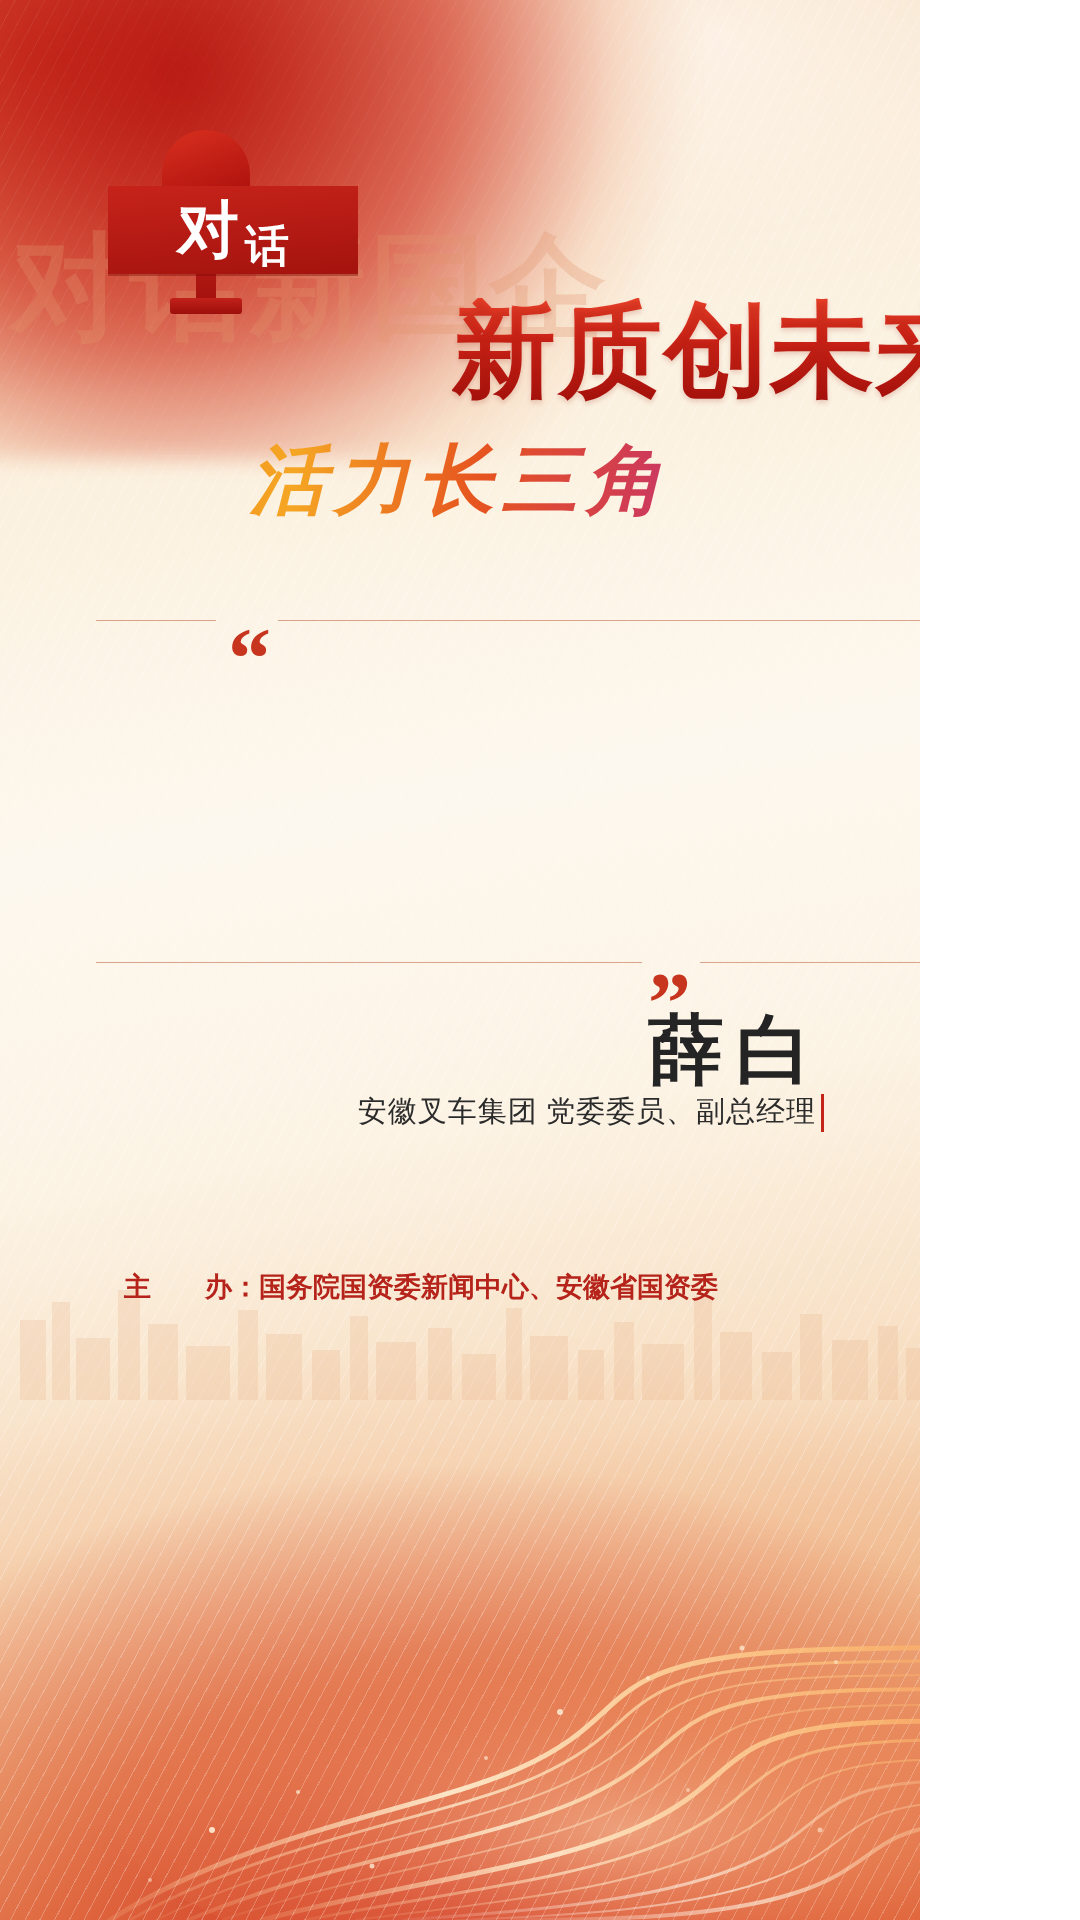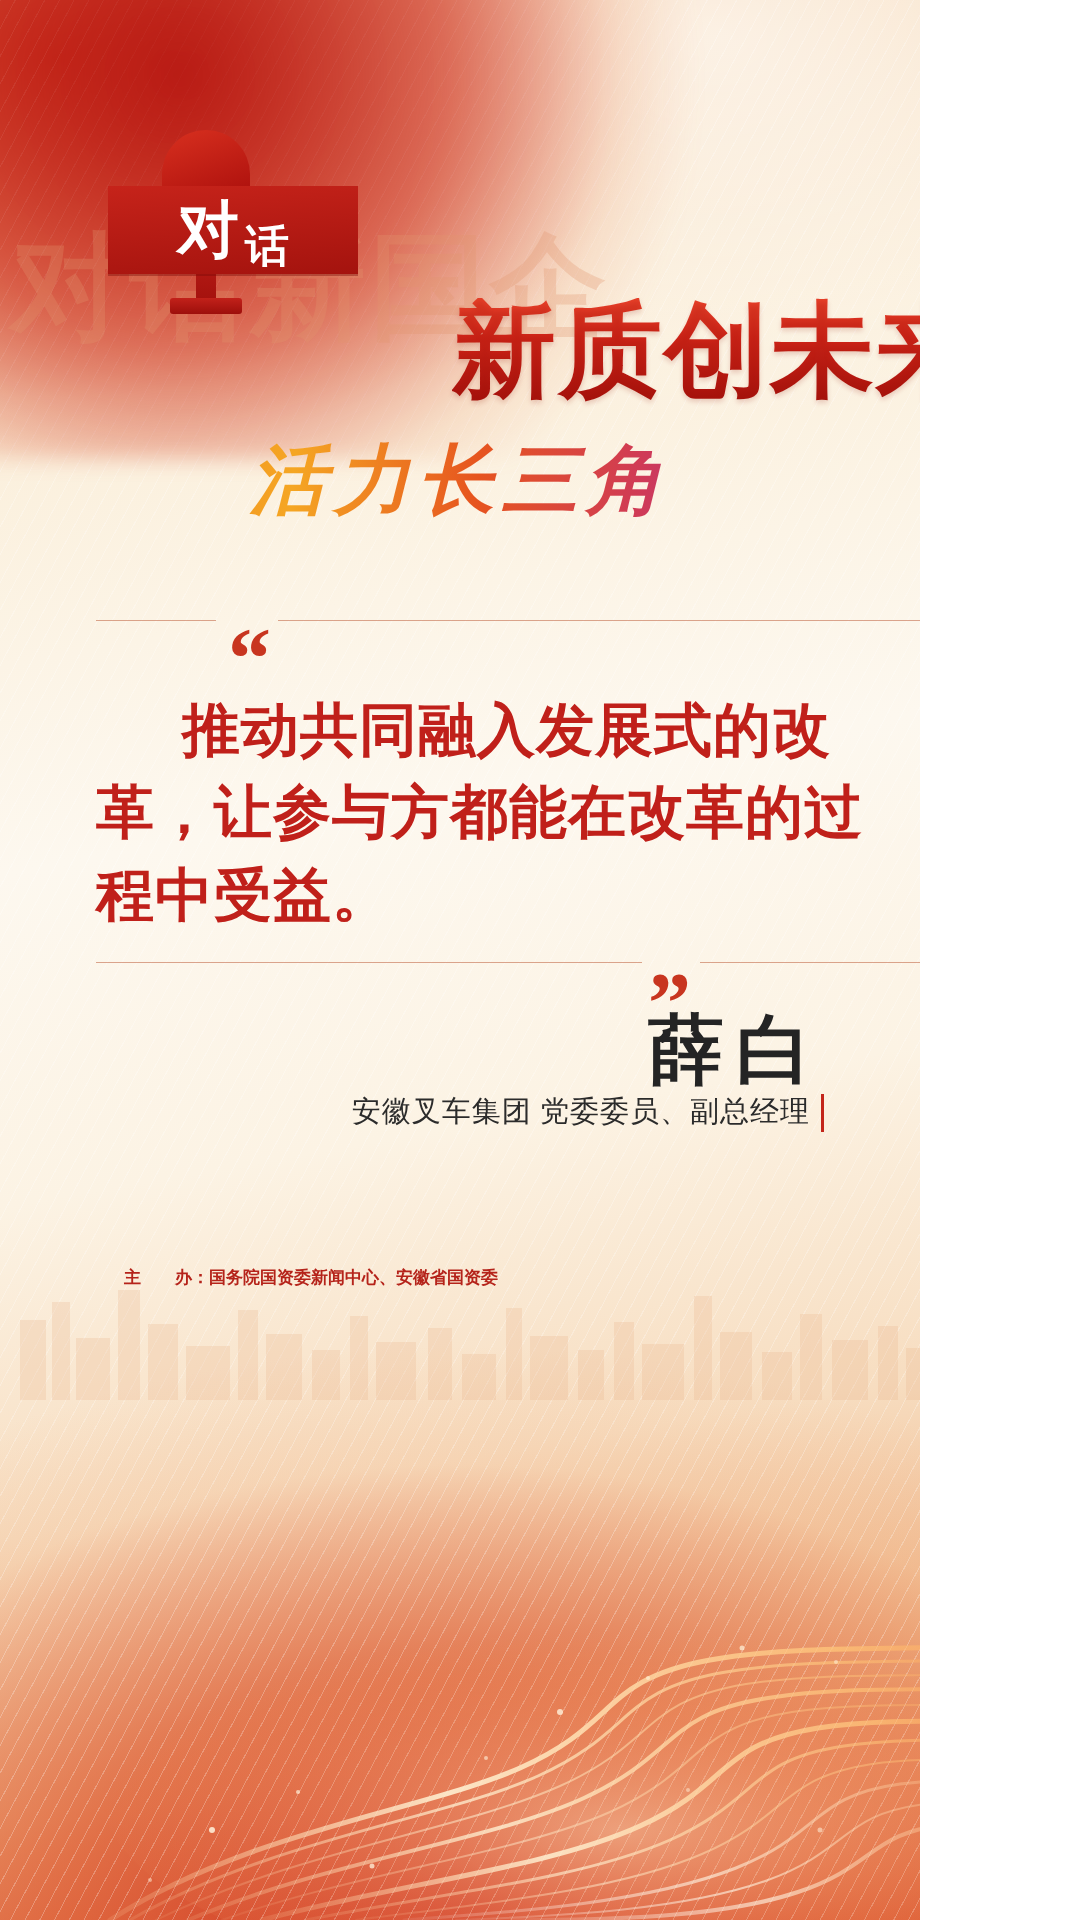--- a/index.html
+++ b/index.html
@@ -216,21 +216,21 @@
     font-family: "Liberation Serif", "DejaVu Serif", serif;
   }
   .speaker-title {
     position: absolute;
     right: 96px;
     top: 1092px;
     font-size: 29px;
     letter-spacing: 1px;
     color: #2b2b2b;
     font-family: "Liberation Serif", "DejaVu Serif", serif;
-    padding-right: 14px;
+    padding-right: 8px;
   }
   .speaker-title::after {
     content: "";
     position: absolute;
     right: 0; top: 2px;
     width: 3px; height: 38px;
     background: #c3251a;
   }
 
   
@@ -242,21 +242,21 @@
     opacity: 0.35;
     pointer-events: none;
   }
 
   
   .credits {
     position: absolute;
     left: 124px;
     top: 1262px;
     color: #b5231a;
-    font-size: 17px;
+    font-size: 27px;
     line-height: 1.9;
     font-weight: bold;
     font-family: "Liberation Serif", "DejaVu Serif", serif;
   }
   .credits .row { white-space: nowrap; }
   .credits .lbl { letter-spacing: 0; }
 
   
   .ribbon { position: absolute; left: 0; bottom: 0; width: 1080px; height: 560px; }
   .sparkles { position: absolute; left: 0; bottom: 0; width: 1080px; height: 560px; pointer-events: none; }
@@ -283,21 +283,20 @@
     </div>
     <div class="title-l2">新质创未来</div>
   </div>
 
   <div class="subtitle">活力长三角</div>
 
   <div class="rule-top left"></div>
   <div class="rule-top right"></div>
   <div class="quote-open">“</div>
 
-  <div class="quote-text">推动共同融入发展式的改革，让参与方都能在改革的过程中受益。</div>
 
   <div class="quote-close">”</div>
   <div class="rule-bottom left"></div>
   <div class="rule-bottom right"></div>
 
   <div class="speaker-name">薛白</div>
   <div class="speaker-title">安徽叉车集团 党委委员、副总经理</div>
 
   <svg class="skyline" viewBox="0 0 1080 150" preserveAspectRatio="none">
     <g fill="#e8b48c" opacity="0.75">

